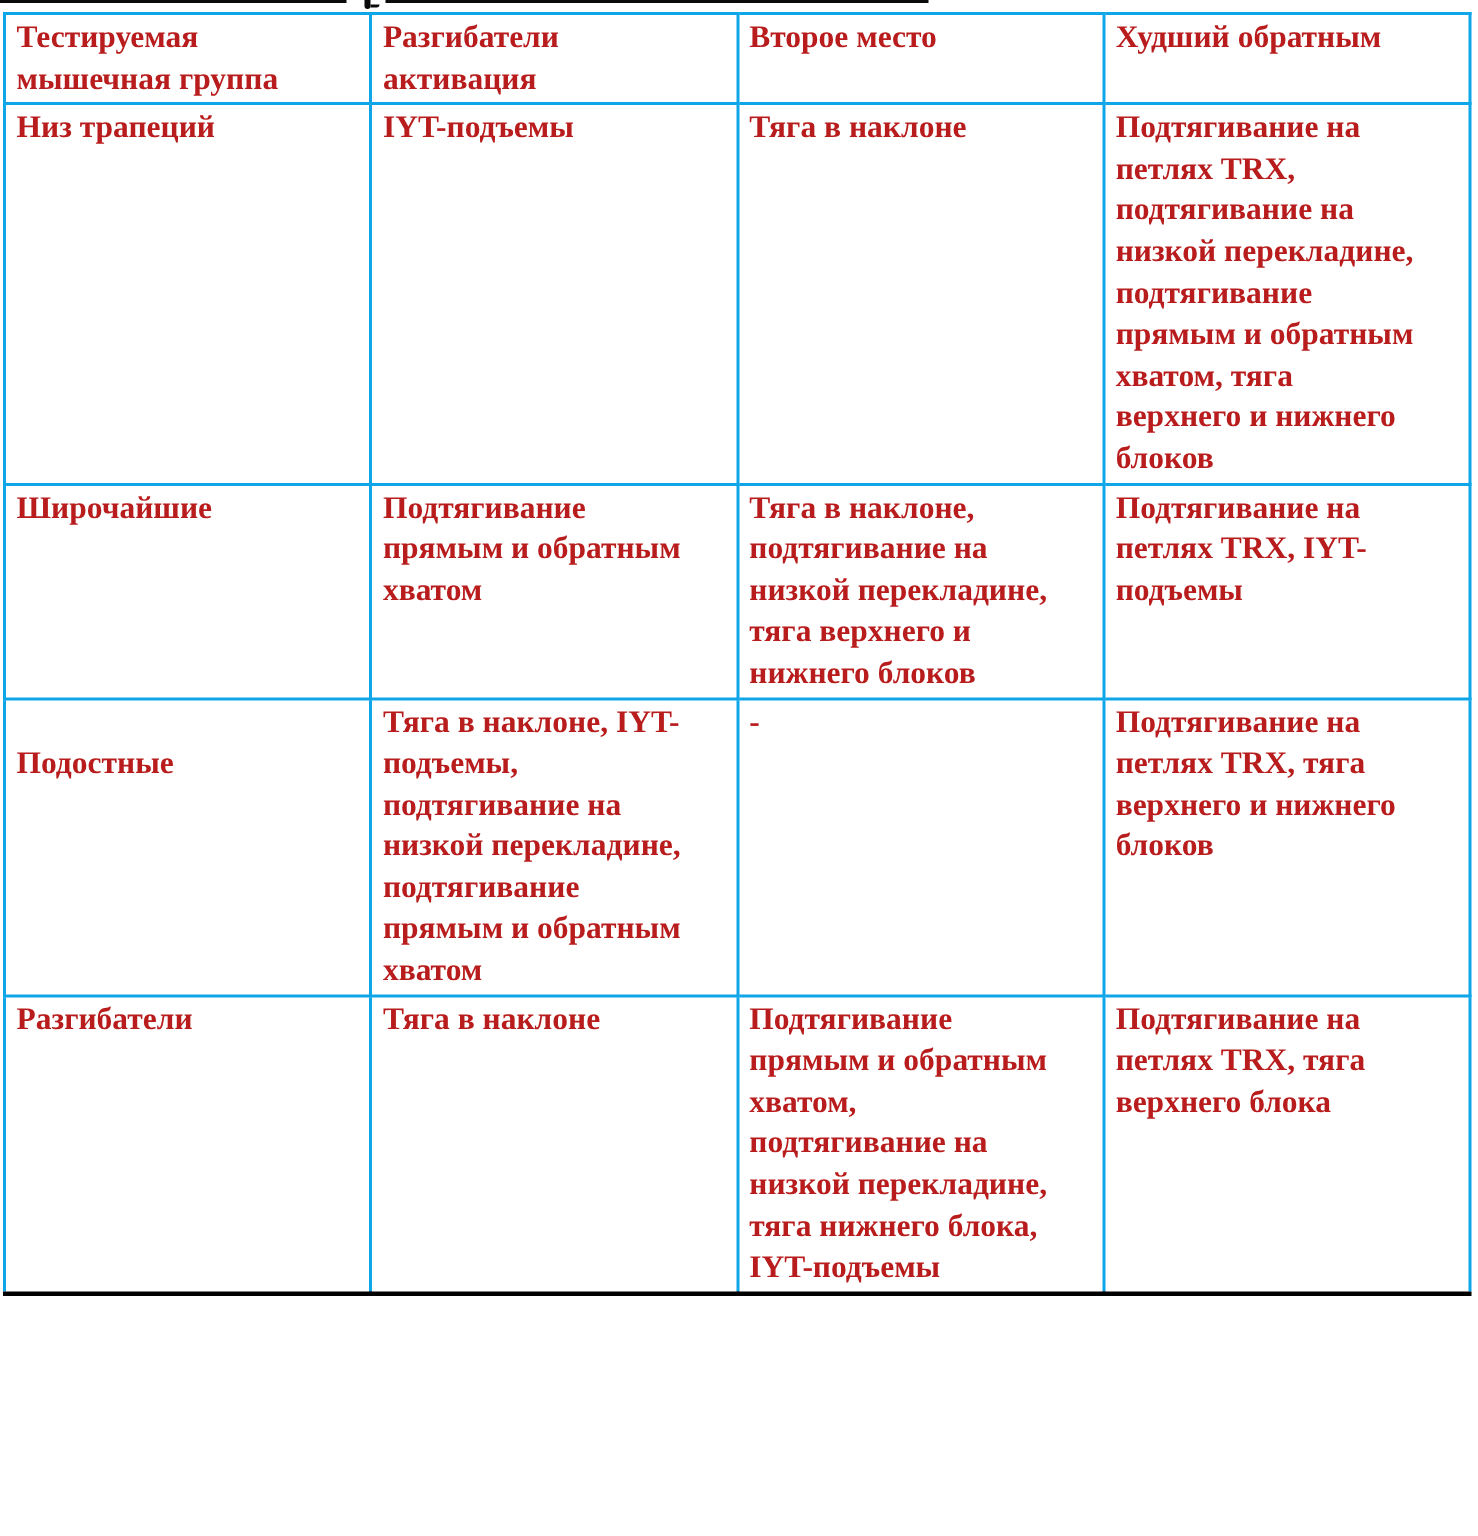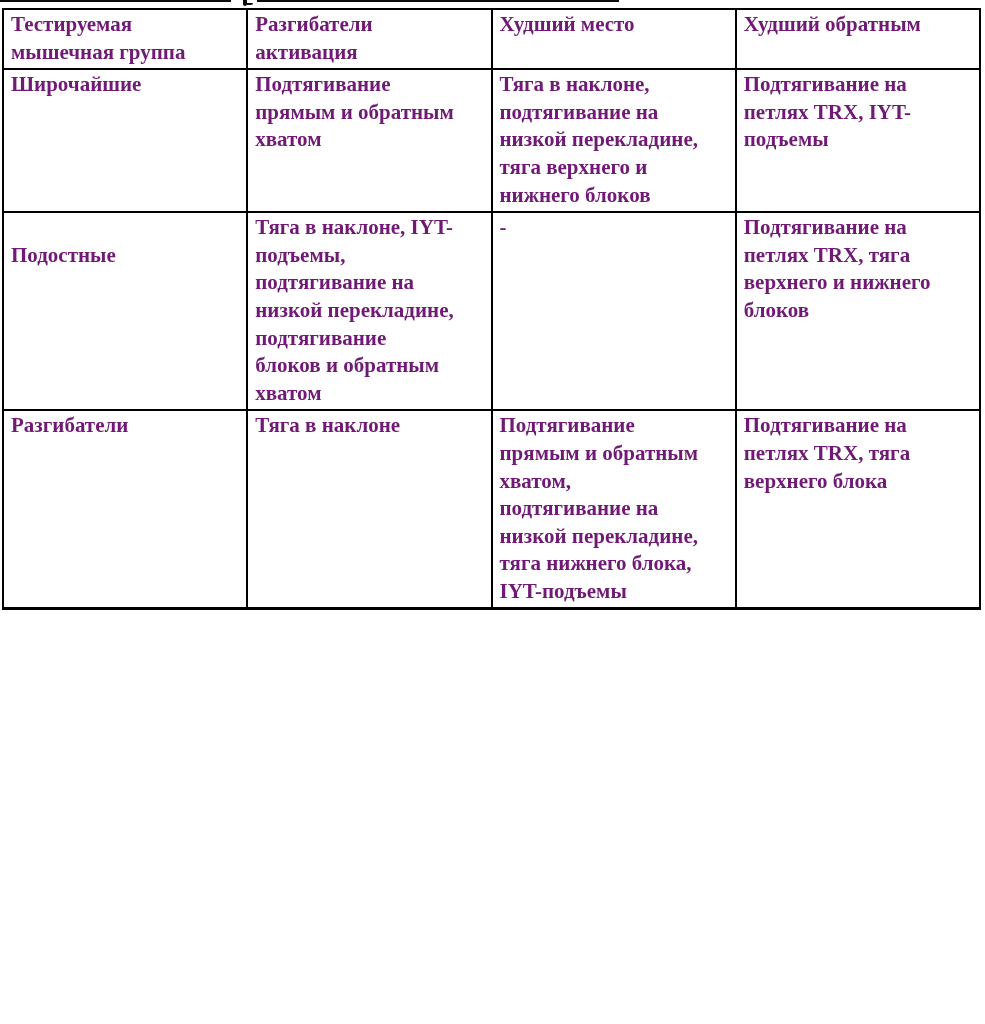--- a/index.html
+++ b/index.html
@@ -34,29 +34,29 @@
   table.emg {
     border-collapse: collapse;
     table-layout: fixed;
     width: 979px;
     border: 2px solid #000;
     border-bottom-width: 3px;
   }
   table.emg col { width: 25%; }
 
   table.emg td, table.emg th {
-    border: 2px solid #000000;
+    border: 2px solid #0ea5e9;
     vertical-align: top;
     text-align: left;
     padding: 1px 6px 2px 7px;
     font-family: "Liberation Serif", "DejaVu Serif", serif;
     font-size: 21px;
     font-weight: bold;
     line-height: 27.6px;
-    color: #701a75;
+    color: #b91c1c;
     white-space: pre-line;
     overflow: hidden;
   }
 
   tr.hdr      { height: 55px;  }
   tr.row-0    { height: 166px; }
   tr.row-1    { height: 249px; }
   tr.row-2    { height: 105px; }
   tr.row-3    { height: 196px; }
   tr.row-4    { height: 190px; }
@@ -84,25 +84,39 @@
         <col>
         <col>
         <col>
     </colgroup>
     <tbody>
       <tr class="hdr">
         <th>Тестируемая
 мышечная группа</th>
         <th>Разгибатели
 активация</th>
-        <th>Худший место</th>
+        <th>Второе место</th>
         <th>Худший обратным</th>
       </tr>
 
 
+      <tr class="row-1">
+        <td>Низ трапеций</td>
+        <td>IYT-подъемы</td>
+        <td>Тяга в наклоне</td>
+        <td>Подтягивание на
+петлях TRX,
+подтягивание на
+низкой перекладине,
+подтягивание
+прямым и обратным
+хватом, тяга
+верхнего и нижнего
+блоков</td>
+      </tr>
 
       <tr class="row-2">
         <td>Широчайшие</td>
         <td>Подтягивание
 прямым и обратным
 хватом</td>
         <td>Тяга в наклоне,
 подтягивание на
 низкой перекладине,
 тяга верхнего и
@@ -114,21 +128,21 @@
 
       <tr class="row-3">
         <td>
           <span class="spellcheck-word">Подостные</span>
         </td>
         <td>Тяга в наклоне, IYT-
 подъемы,
 подтягивание на
 низкой перекладине,
 подтягивание
-блоков и обратным
+прямым и обратным
 хватом</td>
         <td>-</td>
         <td>Подтягивание на
 петлях TRX, тяга
 верхнего и нижнего
 блоков</td>
       </tr>
 
       <tr class="row-4">
         <td>Разгибатели</td>

